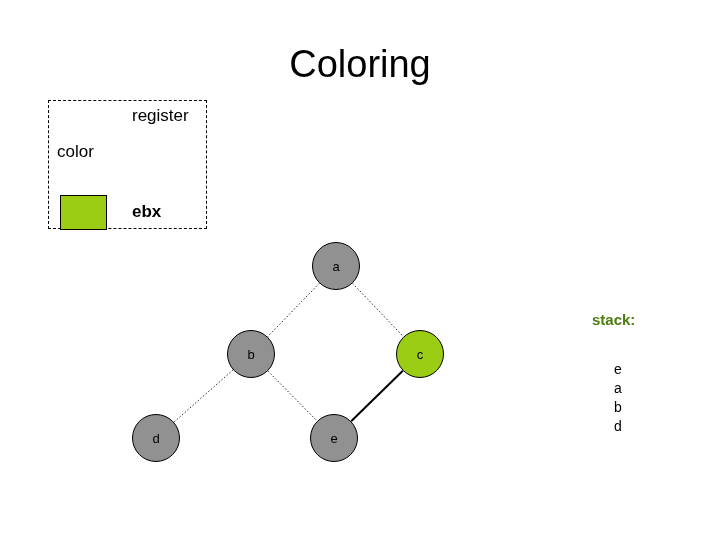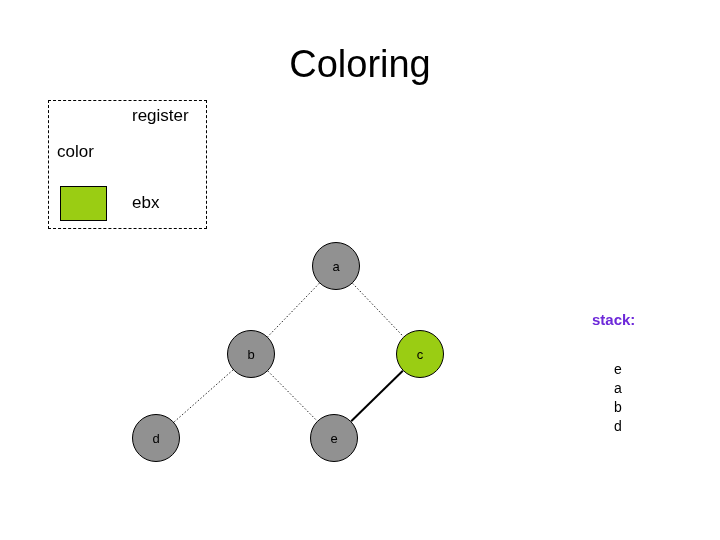--- a/index.html
+++ b/index.html
@@ -57,21 +57,21 @@
   .legend-head-color { left: 8px;  top: 2px; margin-top: 36px; }
   .legend-head-reg   { left: 83px; top: 2px; text-align: center; }
 
   .legend-row {
     position: absolute;
     left: 0;
     width: 159px;
     height: 44px;
   }
   .legend-row.row-0 { top: 38px; }
-  .legend-row.row-1 { top: 83px; }
+  .legend-row.row-1 { top: 92px; font-weight: bold; }
 
   .swatch {
     position: absolute;
     left: 11px;
     top: 2px;
     width: 47px;
     height: 35px;
     border: 1px solid #000000;
     box-sizing: border-box;
   }
@@ -121,21 +121,21 @@
     top: 310px;
     width: 110px;
   }
   #stack-title {
     position: absolute;
     left: 0;
     top: 0;
     font-size: 15px;
     line-height: 19px;
     font-weight: 700;
-    color: #6d28d9;
+    color: #4d7c0f;
   }
   #stack-items {
     position: absolute;
     left: 22px;
     top: 50px;
   }
   .stack-item {
     font-size: 14px;
     line-height: 19px;
     color: #000000;

